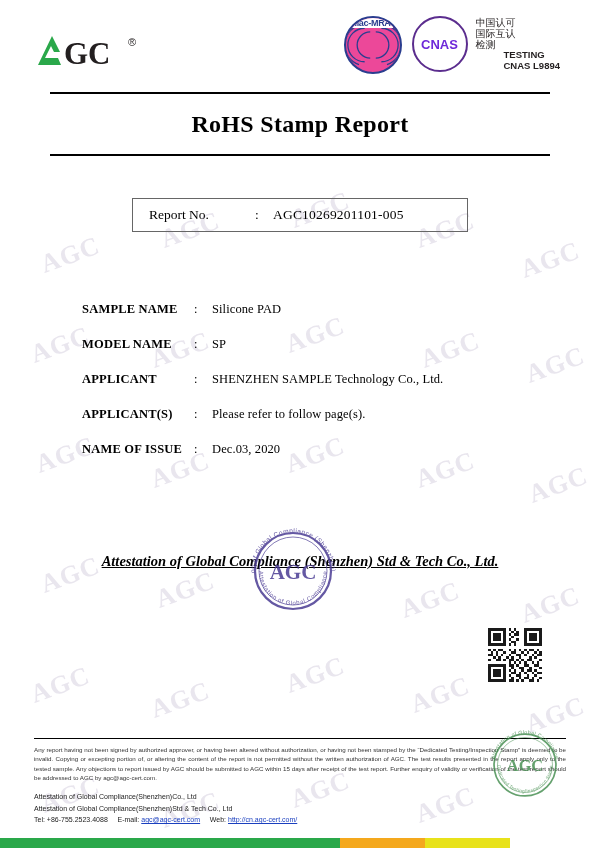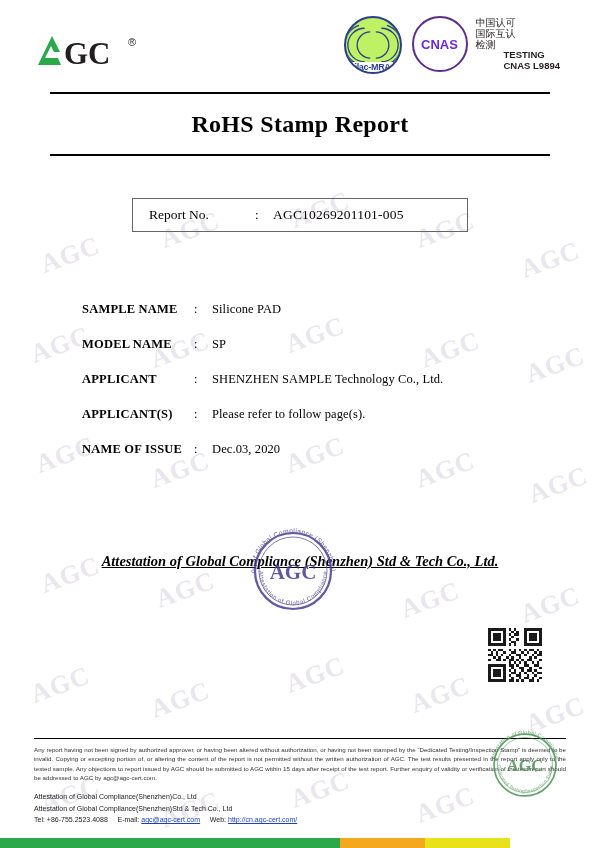--- a/index.html
+++ b/index.html
@@ -70,25 +70,25 @@
     margin-right: 6px;
   }
   .ilac {
     width: 58px;
     height: 58px;
     border-radius: 50%;
     border: 2px solid #2a3d8f;
     display: flex;
     flex-direction: column;
     align-items: center;
-    justify-content: flex-end;
+    justify-content: flex-start;
     box-sizing: border-box;
     position: relative;
     overflow: hidden;
-    background: #bef264;
+    background: #ec4899;
   }
   .ilac .arcs {
     position: absolute;
     inset: 0;
   }
   .ilac .label {
     font-family: "Liberation Sans", sans-serif;
     font-size: 9px;
     font-weight: bold;
     color: #2a3d8f;

